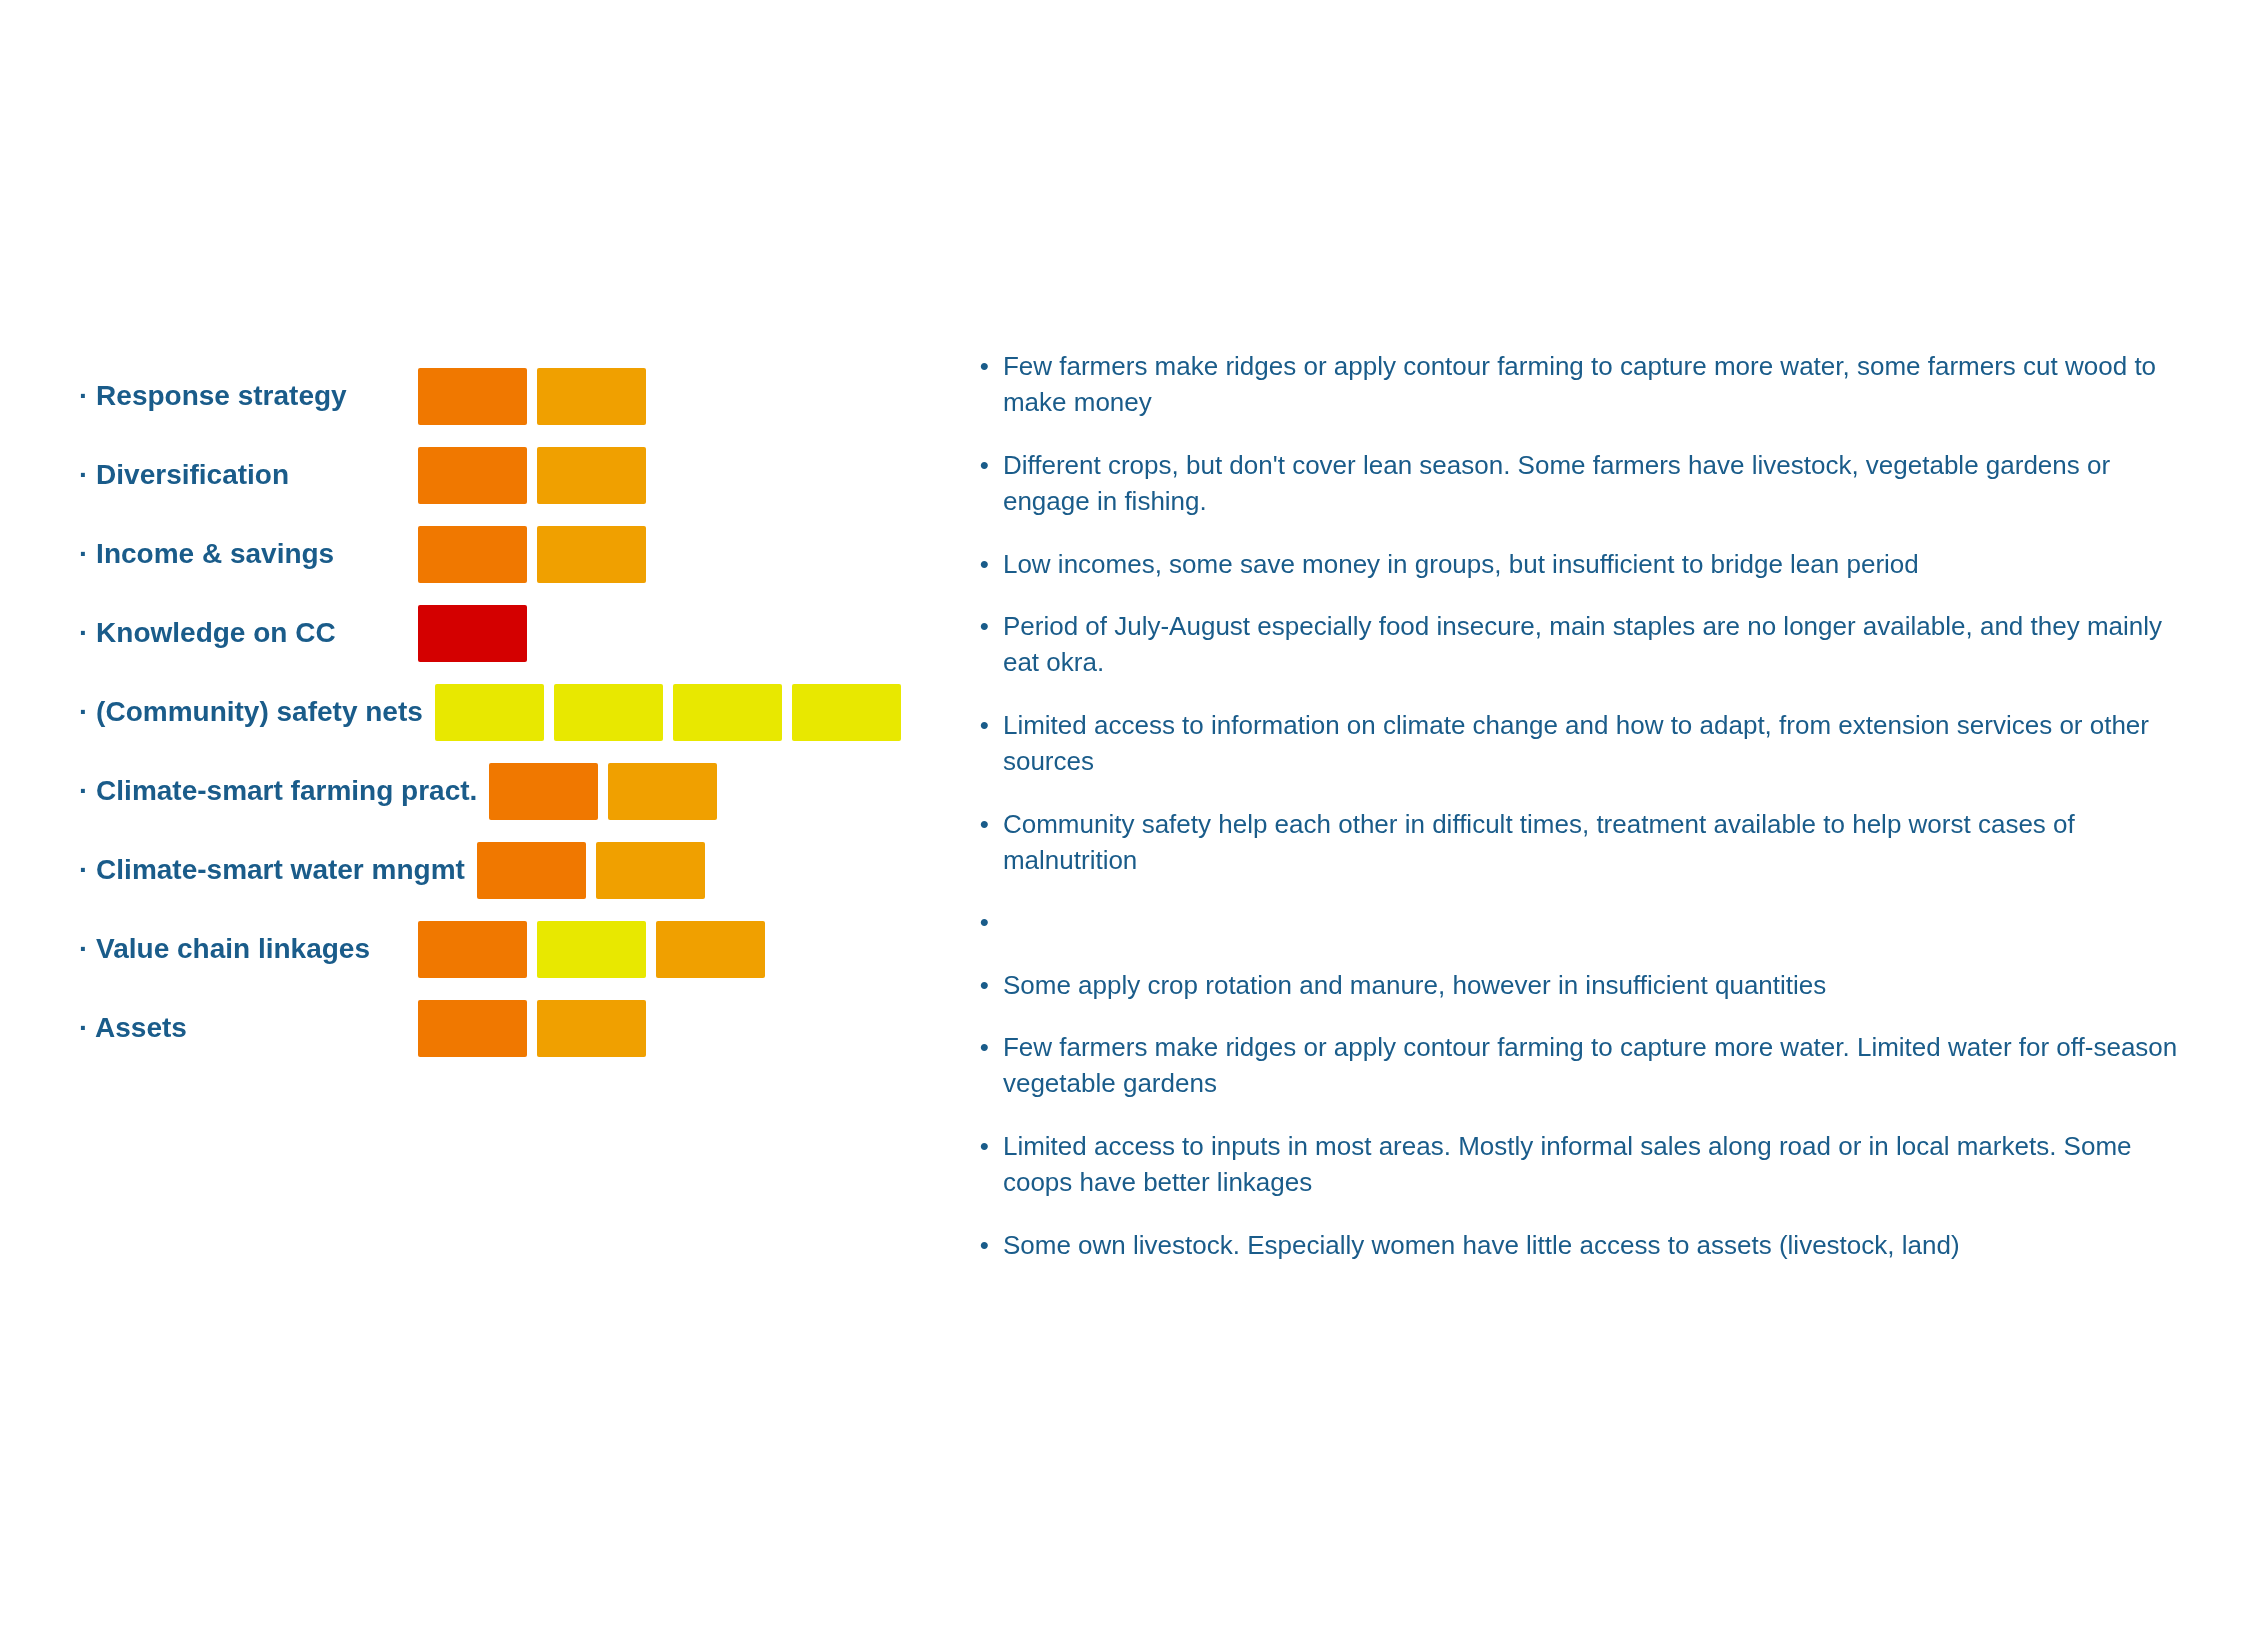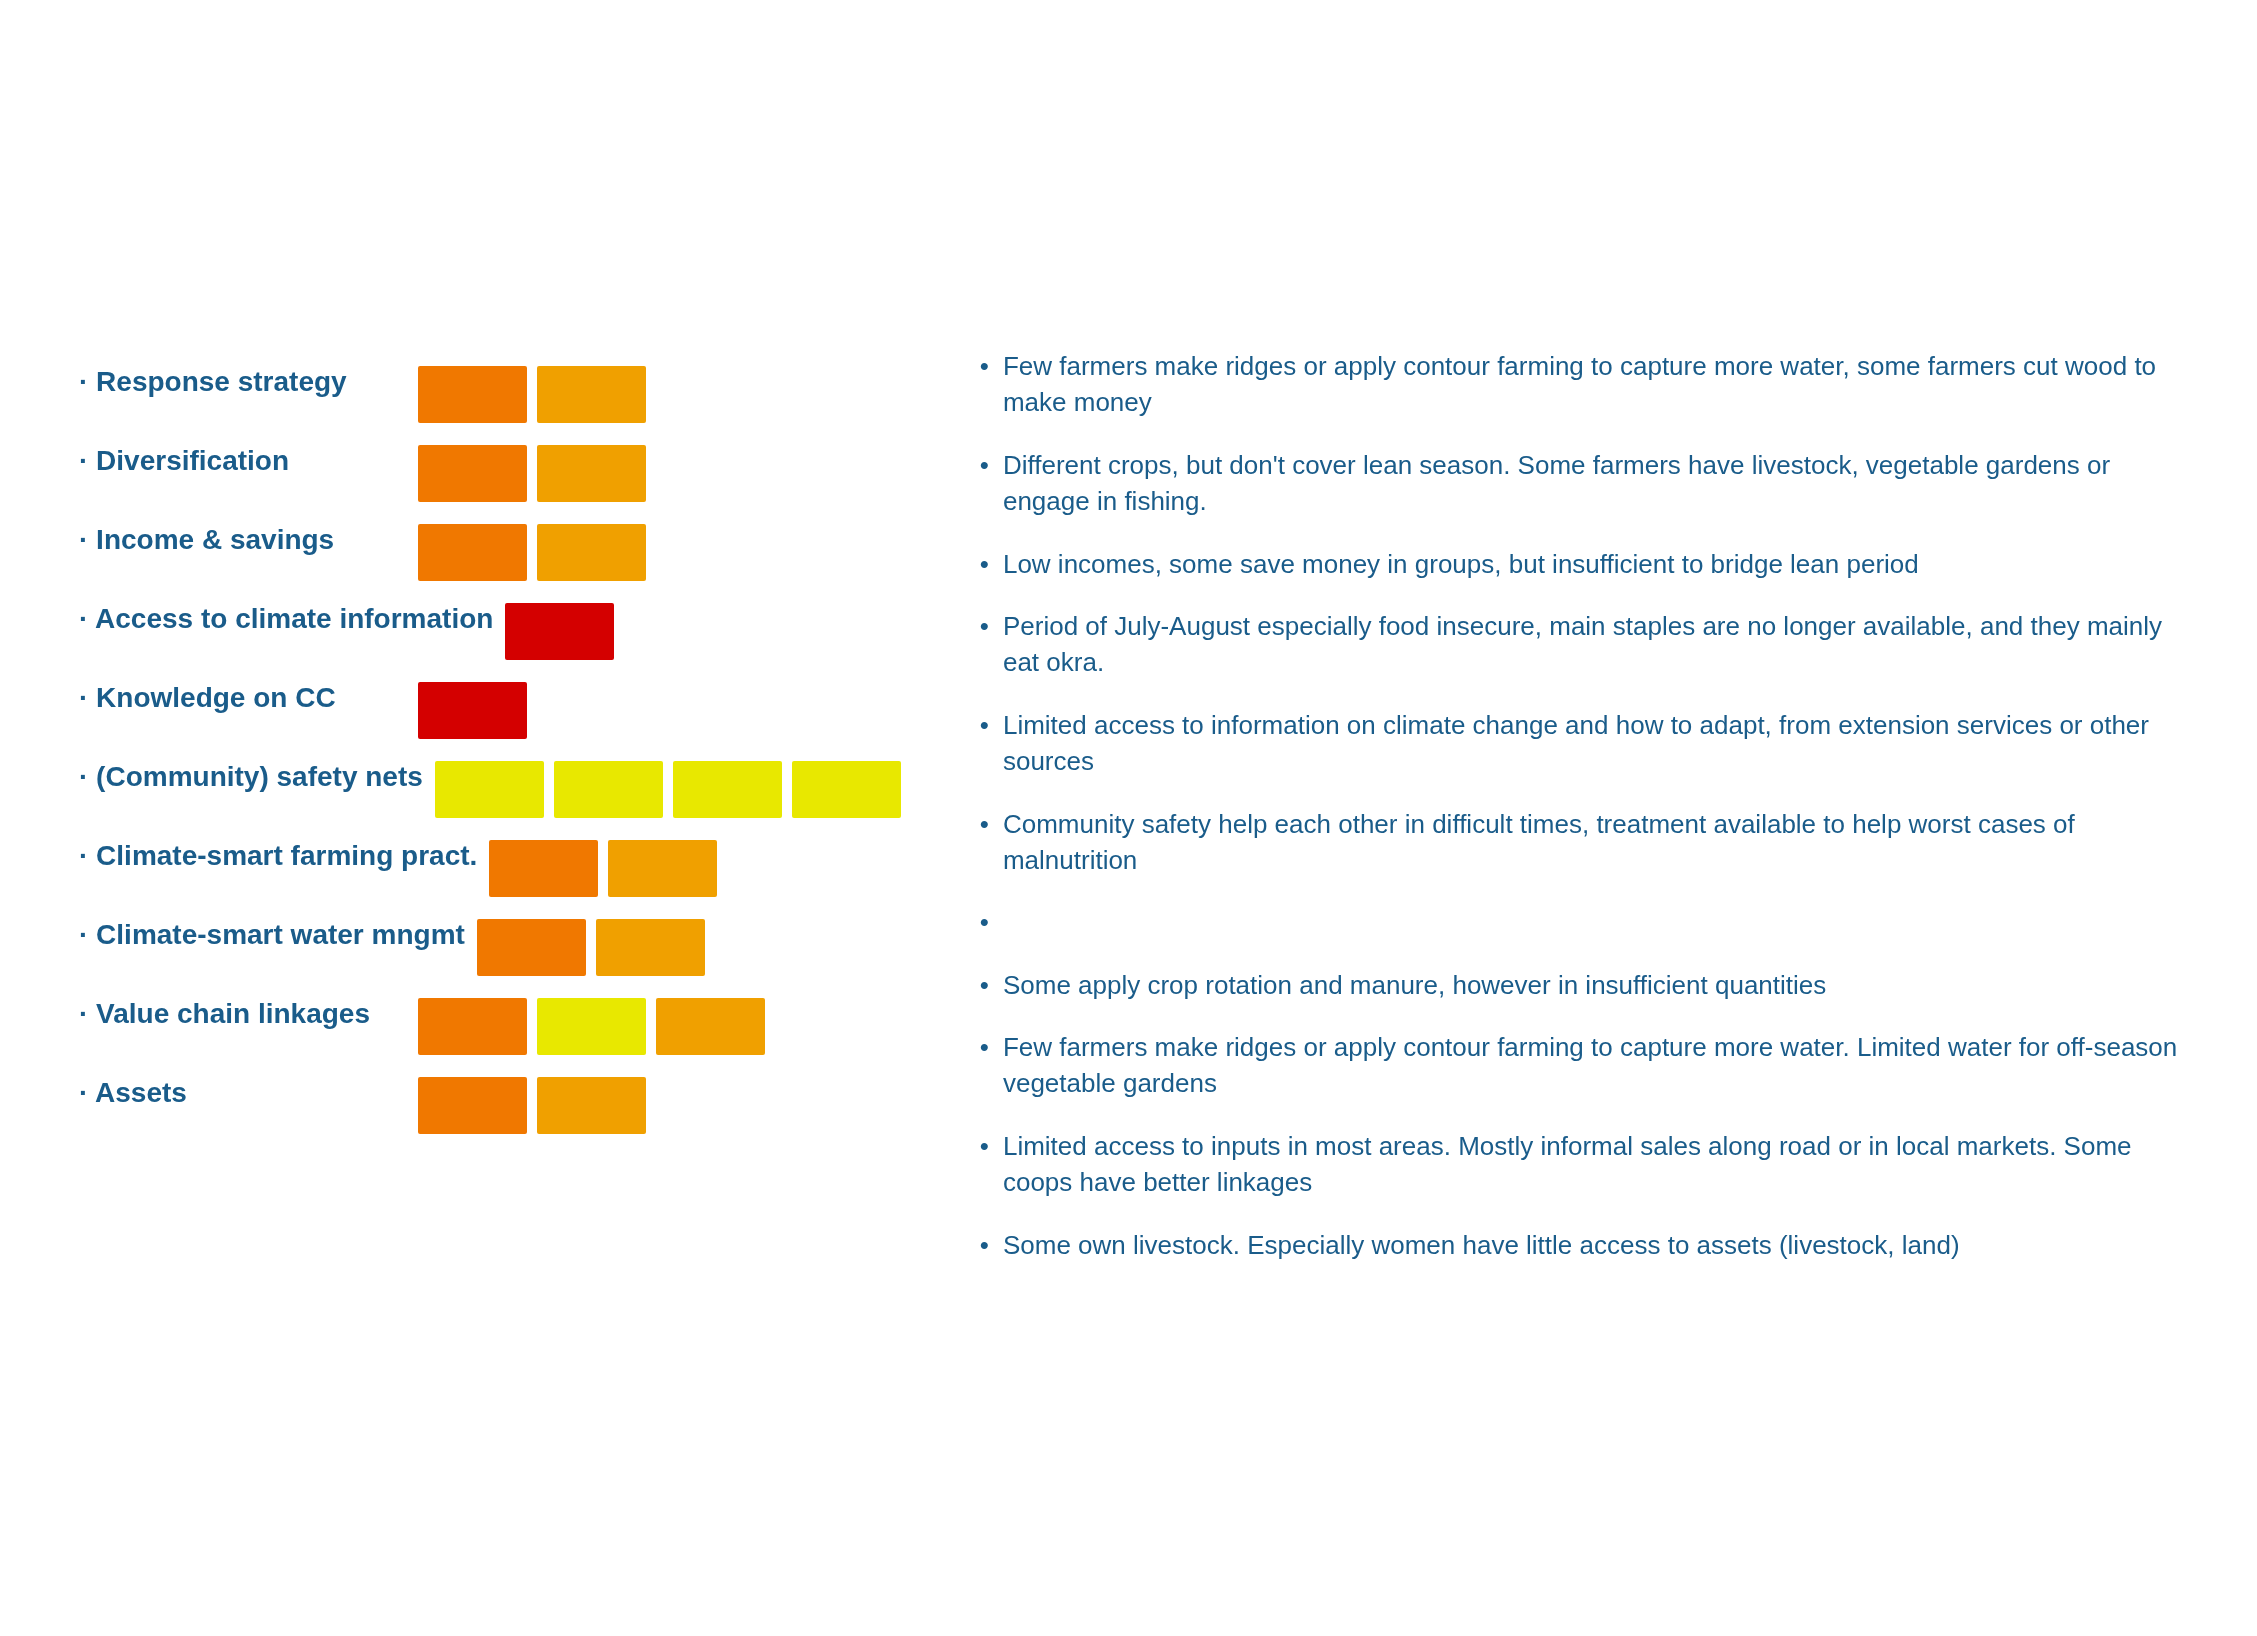--- a/index.html
+++ b/index.html
@@ -36,21 +36,21 @@
     .scale-label {
       font-size: 28px;
       color: #555;
     }
     .scale-label.high {
       margin-left: 218px;
     }
     .row {
       display: flex;
       flex-direction: row;
-      align-items: flex-start;
+      align-items: center;
       margin-bottom: 18px;
       min-height: 61px;
     }
     .row-label {
       font-size: 28px;
       font-weight: bold;
       color: #1a5c8a;
       min-width: 327px;
       text-align: left;
     }
@@ -123,26 +123,20 @@
           </div>
         </div>
         <div class="row">
           <span class="row-label">· Income &amp; savings</span>
           <div class="bars">
             <div class="bar orange"></div>
             <div class="bar orange-light"></div>
           </div>
         </div>
         <div class="row">
-          <span class="row-label">· Access to climate information</span>
-          <div class="bars">
-            <div class="bar red"></div>
-          </div>
-        </div>
-        <div class="row">
           <span class="row-label">· Knowledge on CC</span>
           <div class="bars">
             <div class="bar red"></div>
           </div>
         </div>
         <div class="row">
           <span class="row-label">· (Community) safety nets</span>
           <div class="bars">
             <div class="bar yellow"></div>
             <div class="bar yellow"></div>

